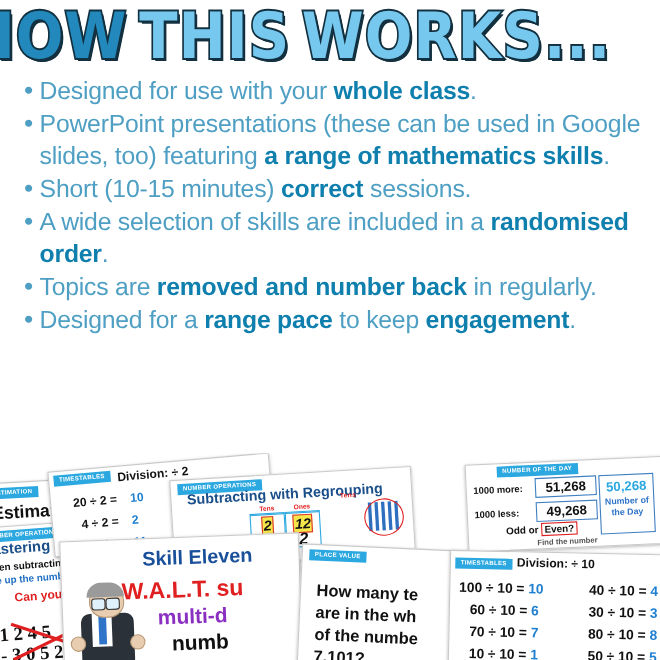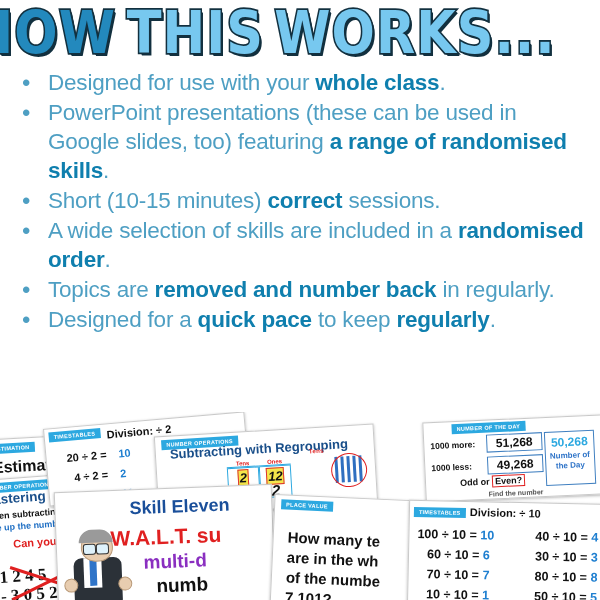--- a/index.html
+++ b/index.html
@@ -36,21 +36,21 @@
     display:flex;align-items:flex-start;
     font-size:22.5px;line-height:29px;
     color:#4e9fc3;
     margin-bottom:1px;
     letter-spacing:-0.2px;
   }
   .dot{
     color:#4e9fc3;font-size:24px;line-height:29px;
     width:20px;flex:0 0 20px;text-align:center;
   }
-  .btext{flex:1 1 auto;margin-left:12px;}
+  .btext{flex:1 1 auto;}
   .btext b{color:#0f7fae;font-weight:bold;}
 
   
   .collage{position:absolute;left:0;top:412px;width:600px;height:188px;overflow:hidden;z-index:3;}
   .card{
     position:absolute;background:#fff;border:1px solid #c9c9c9;
     box-shadow:0 1px 3px rgba(0,0,0,.30);overflow:hidden;
     font-family:"Liberation Sans", sans-serif;
   }
   .badge{
@@ -165,37 +165,37 @@
     <span class="title t-light" style="margin-left:14px">WORKS...</span>
   </div>
 
   <div class="bullets">
     <div class="bullet">
       <span class="dot">•</span>
       <span class="btext">Designed for use with your <b>whole class</b>.</span>
     </div>
     <div class="bullet">
       <span class="dot">•</span>
-      <span class="btext">PowerPoint presentations (these can be used in Google slides, too) featuring <b>a range of randomised skills</b>.</span>
+      <span class="btext">PowerPoint presentations (these can be used in Google slides, too) featuring <b>a range of mathematics skills</b>.</span>
     </div>
     <div class="bullet">
       <span class="dot">•</span>
       <span class="btext">Short (10-15 minutes) <b>correct</b> sessions.</span>
     </div>
     <div class="bullet">
       <span class="dot">•</span>
       <span class="btext">A wide selection of skills are included in a <b>randomised order</b>.</span>
     </div>
     <div class="bullet">
       <span class="dot">•</span>
       <span class="btext">Topics are <b>removed and number back</b> in regularly.</span>
     </div>
     <div class="bullet">
       <span class="dot">•</span>
-      <span class="btext">Designed for a <b>quick pace</b> to keep <b>regularly</b>.</span>
+      <span class="btext">Designed for a <b>range pace</b> to keep <b>engagement</b>.</span>
     </div>
   </div>
 
   <div class="collage">
 
     <div class="card" id="cardA">
       <div class="badge">ESTIMATION</div>
       <div class="hl">Estimate the total</div>
       <div class="shop">
         <div class="grid"></div>

